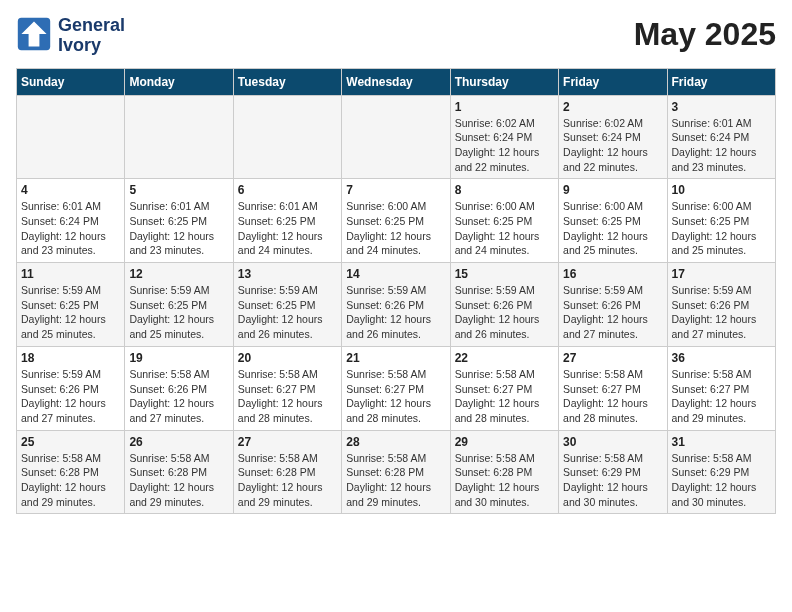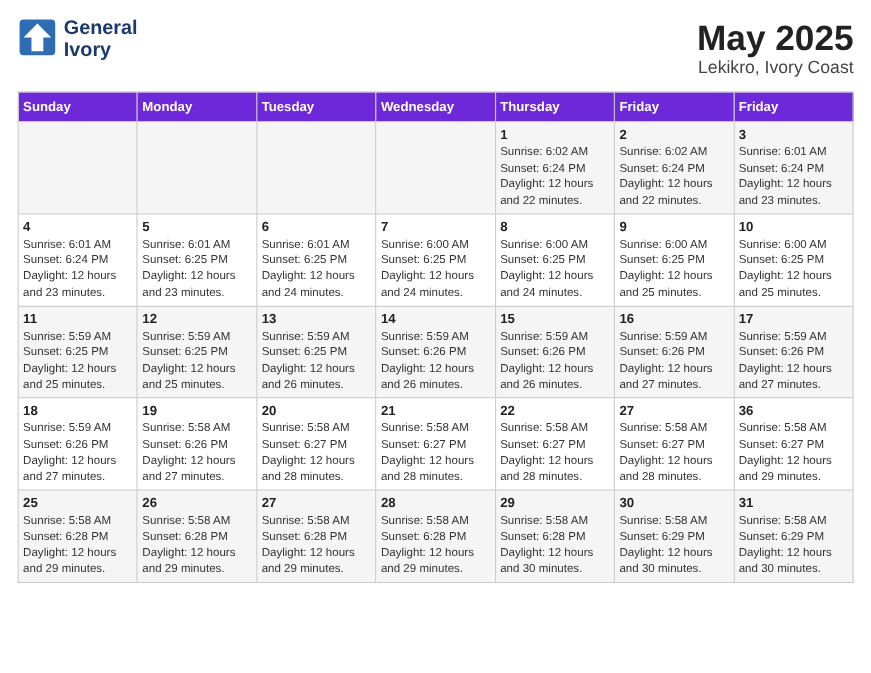--- a/index.html
+++ b/index.html
@@ -44,21 +44,21 @@
       font-size: 16px;
       font-weight: normal;
       color: #444;
     }
     table {
       width: 100%;
       border-collapse: collapse;
       font-size: 11px;
     }
     thead tr th {
-      background-color: #6d28d9;
+      background-color: #0c4a6e;
       color: #fff;
       padding: 6px 4px;
       text-align: left;
       font-size: 12px;
       font-weight: bold;
       border: 1px solid #ccc;
       margin-left: 36px;
     }
     tbody tr td {
       border: 1px solid #ccc;
@@ -97,21 +97,20 @@
       <rect x="2" y="2" width="36" height="36" rx="4" fill="#2e6db4"></rect>
       <polygon points="20,6 34,20 26,20 26,34 14,34 14,20 6,20" fill="white"></polygon>
     </svg>
     <div class="logo-text">
       <div>General</div>
       <div>Ivory</div>
     </div>
   </div>
   <div class="title-block">
     <h1>May 2025</h1>
-    <h2>Lekikro, Ivory Coast</h2>
   </div>
 </div>
 
 <table>
   <thead>
     <tr>
     <th>Sunday</th>
         <th>Monday</th>
         <th>Tuesday</th>
         <th>Wednesday</th>

